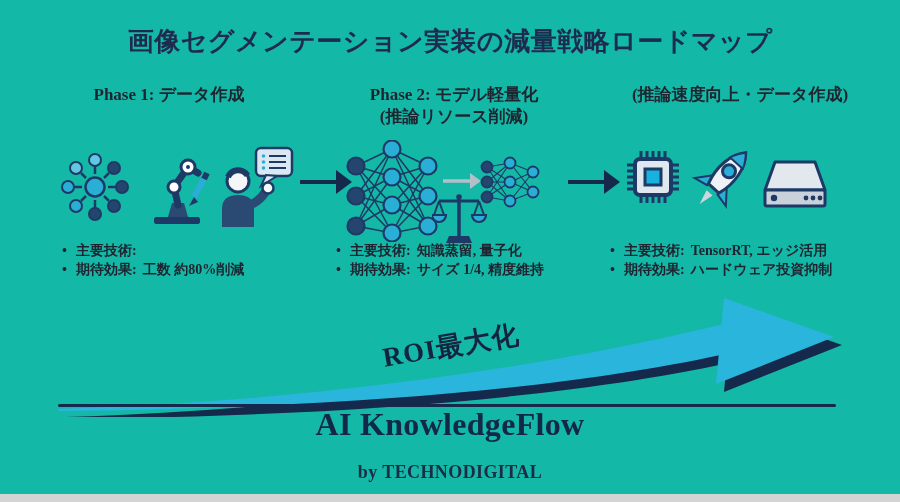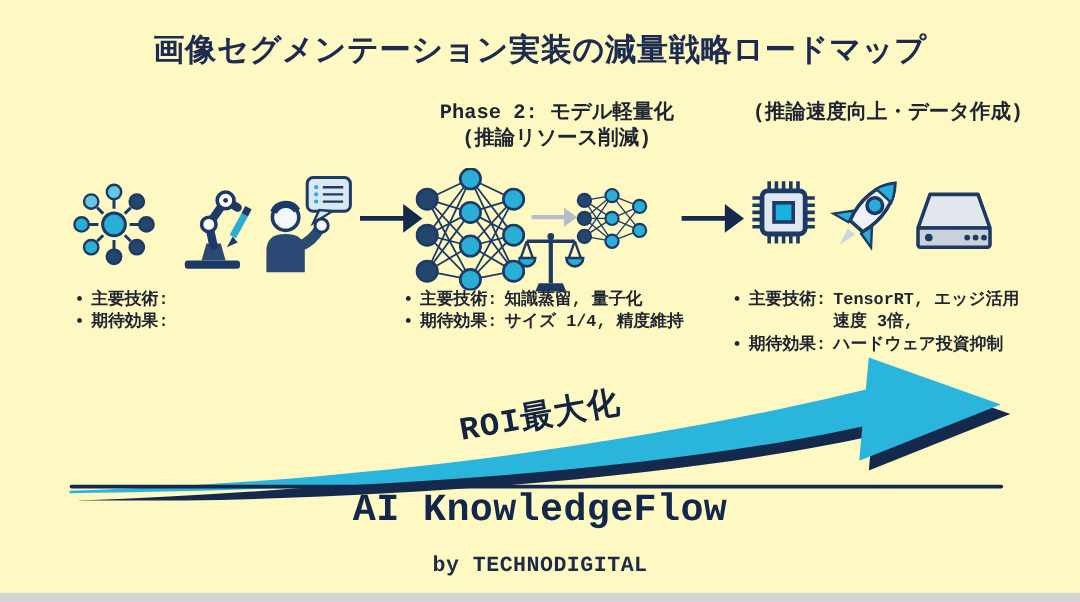--- a/index.html
+++ b/index.html
@@ -1,23 +1,23 @@
 <!DOCTYPE html>
 <html><head>
 <meta charset="utf-8">
 <style>
   html,body{margin:0;padding:0;background:#ffffff;}
-  .stage{position:relative;width:900px;height:502px;background:#fef9c3;overflow:hidden;
-         font-family:Liberation Mono, monospace;color:#1e2430;}
+  .stage{position:relative;width:900px;height:502px;background:#14b8a6;overflow:hidden;
+         font-family:Liberation Serif, serif;color:#1e2430;}
   .title{position:absolute;top:24px;left:0;width:100%;text-align:center;
          font-size:26px;font-weight:800;color:#1d2b50;letter-spacing:0.5px;}
   .phase-header{position:absolute;text-align:center;font-size:17px;font-weight:800;
          color:#1e2430;line-height:1.32;}
   .ph1{left:40px;top:84px;width:258px;}
-  .ph2{left:340px;top:84px;width:248px;}
+  .ph2{left:330px;top:84px;width:248px;}
   .ph3{left:600px;top:84px;width:280px;}
   .icon{position:absolute;}
   .bullets{position:absolute;font-size:14px;font-weight:700;color:#1e2430;line-height:19px;}
   .b1{left:62px;top:241px;width:250px;}
   .b2{left:336px;top:241px;width:250px;}
   .b3{left:610px;top:241px;width:270px;}
   .bullet{display:flex;align-items:flex-end;}
   .bullet .mk{width:14px;flex:0 0 14px;}
   .bullet .mk::before{content:"•";}
   .bullet .lb{white-space:nowrap;margin-right:6px;}
@@ -35,20 +35,21 @@
   .bottom-strip{position:absolute;bottom:0;left:0;width:100%;height:8px;background:#d4d4d4;}
 </style>
 </head>
 <body>
 
 <div class="stage">
 
   <div class="title">画像セグメンテーション実装の減量戦略ロードマップ</div>
 
   <div class="phase-header ph1">
+    <div>Phase 1: データ作成</div>
   </div>
   <div class="phase-header ph2">
     <div>Phase 2: モデル軽量化</div>
     <div>(推論リソース削減)</div>
   </div>
   <div class="phase-header ph3">
     <div>(推論速度向上・データ作成)</div>
   </div>
 
   <svg class="icon" style="left:60px;top:147px;" width="70" height="80" viewBox="0 0 70 80">
@@ -248,20 +249,23 @@
   </svg>
 
   <div class="bullets b1">
     <div class="bullet">
       <span class="mk"></span>
       <span class="lb">主要技術:</span>
     </div>
     <div class="bullet">
       <span class="mk"></span>
       <span class="lb">期待効果:</span>
+      <span class="lines">
+        <div>工数 約80%削減</div>
+      </span>
     </div>
   </div>
 
   <div class="bullets b2">
     <div class="bullet">
       <span class="mk"></span>
       <span class="lb">主要技術:</span>
       <span class="lines">
         <div>知識蒸留, 量子化</div>
       </span>
@@ -280,21 +284,20 @@
       <span class="mk"></span>
       <span class="lb">主要技術:</span>
       <span class="lines">
         <div>TensorRT, エッジ活用</div>
       </span>
     </div>
     <div class="bullet">
       <span class="mk"></span>
       <span class="lb">期待効果:</span>
       <span class="lines">
-        <div>速度 3倍,</div>
         <div>ハードウェア投資抑制</div>
       </span>
     </div>
   </div>
 
   <svg class="icon" style="left:56px;top:292px;" width="790" height="125" viewBox="0 0 790 125">
     <g transform="translate(8,8)" fill="#14294b">
       <path d="M2,117 C290,108 530,67 684,28 L678,60 C520,96 290,116 2,119 Z"></path>
       <path d="M668,6 L778,45 L660,92 Z"></path>
     </g>

